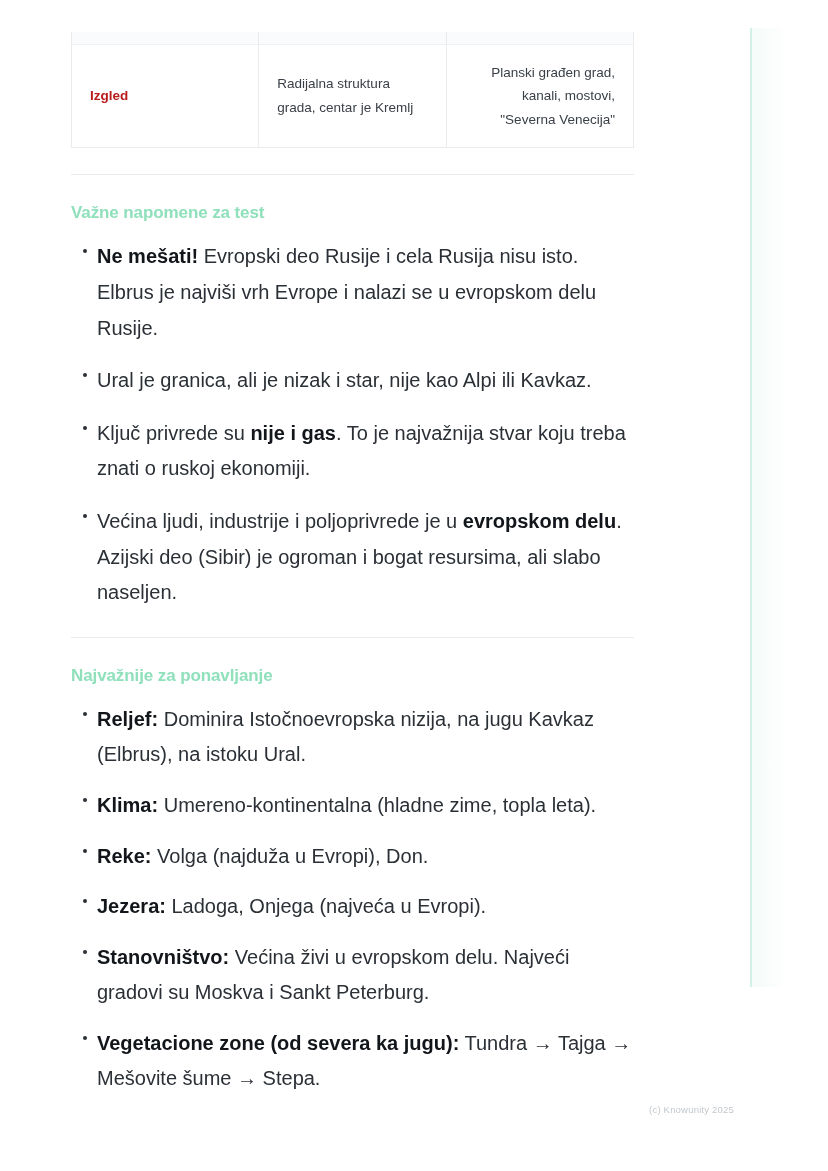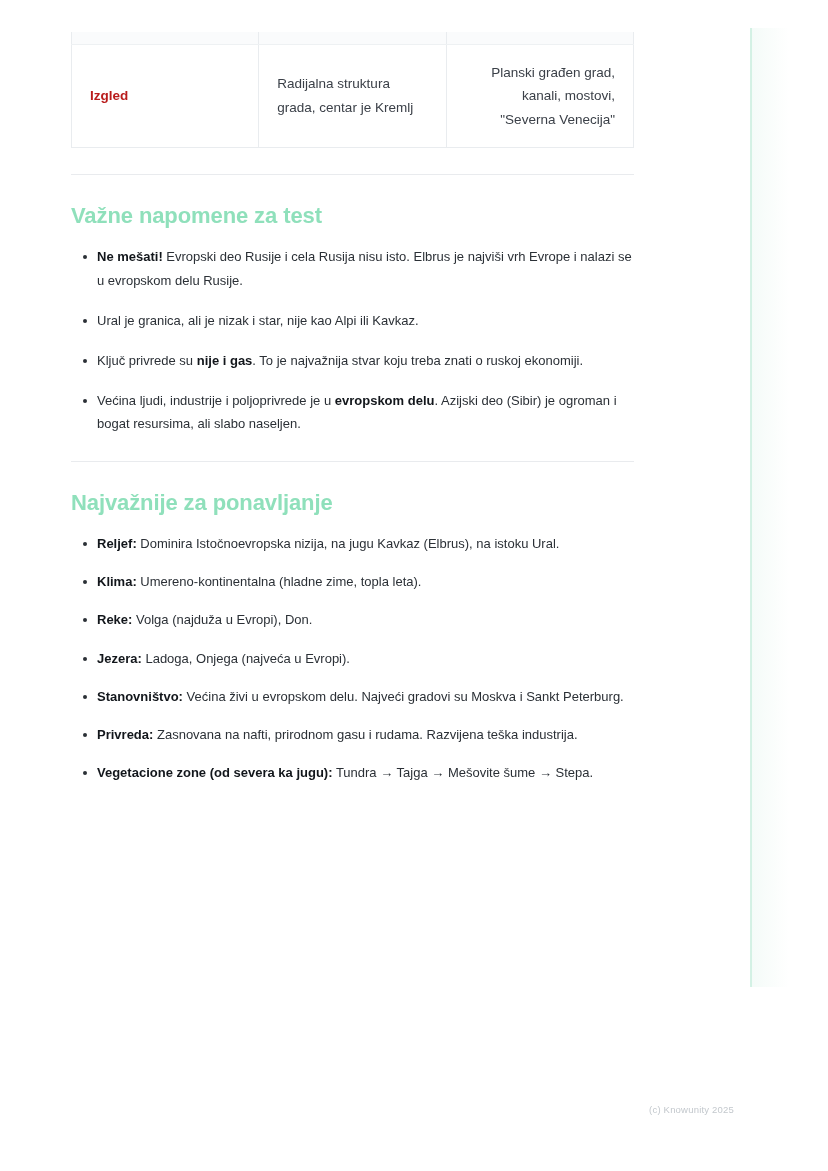--- a/index.html
+++ b/index.html
@@ -44,34 +44,34 @@
   }
   .tbl td.c1 { width:138px; font-weight:700; color:#b91c1c; }
   .tbl td.c2 { width:192px; }
   .tbl td.c3 { width:232px;text-align:right; }
 
   
   .rule { height:1px; background:#e9ebee; margin:26px 0 0 0; width:563px; }
 
   
   h2.sec {
-    font-size:22px;
+    font-size:17px;
     font-weight:700;
     color:#8fe0bb;
     letter-spacing:-0.1px;
     margin:28px 0 16px 0;
   }
 
   
   ul.notes { list-style:none; margin:0; padding:0; }
   ul.notes li {
     position:relative;
     padding-left:26px;
     margin-bottom:17px;
-    font-size:13px;
+    font-size:20px;
     line-height:1.78;
     color:#2b3036;
   }
   ul.notes li:last-child { margin-bottom:0; }
   ul.notes li::before {
     content:"";
     position:absolute;
     left:12px; top:10px;
     width:4px; height:4px;
     border-radius:50%;
@@ -127,21 +127,20 @@
 
     <div class="rule"></div>
 
     <h2 class="sec">Najvažnije za ponavljanje</h2>
     <ul class="notes summary" id="list-1">
         <li><b>Reljef:</b><span> Dominira Istočnoevropska nizija, na jugu Kavkaz (Elbrus), na istoku Ural.</span></li>
         <li><b>Klima:</b><span> Umereno-kontinentalna (hladne zime, topla leta).</span></li>
         <li><b>Reke:</b><span> Volga (najduža u Evropi), Don.</span></li>
         <li><b>Jezera:</b><span> Ladoga, Onjega (najveća u Evropi).</span></li>
         <li><b>Stanovništvo:</b><span> Većina živi u evropskom delu. Najveći gradovi su Moskva i Sankt Peterburg.</span></li>
-        <li><b>Privreda:</b><span> Zasnovana na nafti, prirodnom gasu i rudama. Razvijena teška industrija.</span></li>
         <li><b>Vegetacione zone (od severa ka jugu):</b><span> Tundra → Tajga → Mešovite šume → Stepa.</span></li>
       </ul>
 
   </div>
 
   <div class="footer">(c) Knowunity 2025</div>
 
 </div>
 
 </body></html>

